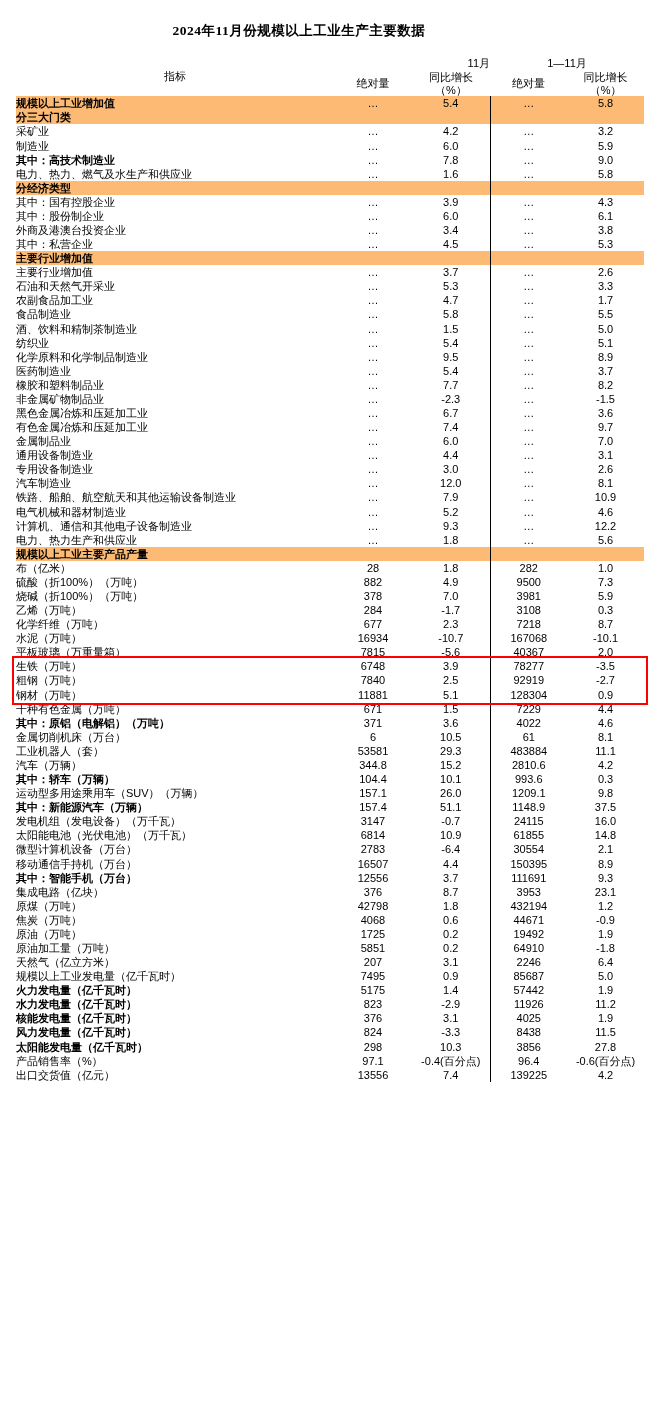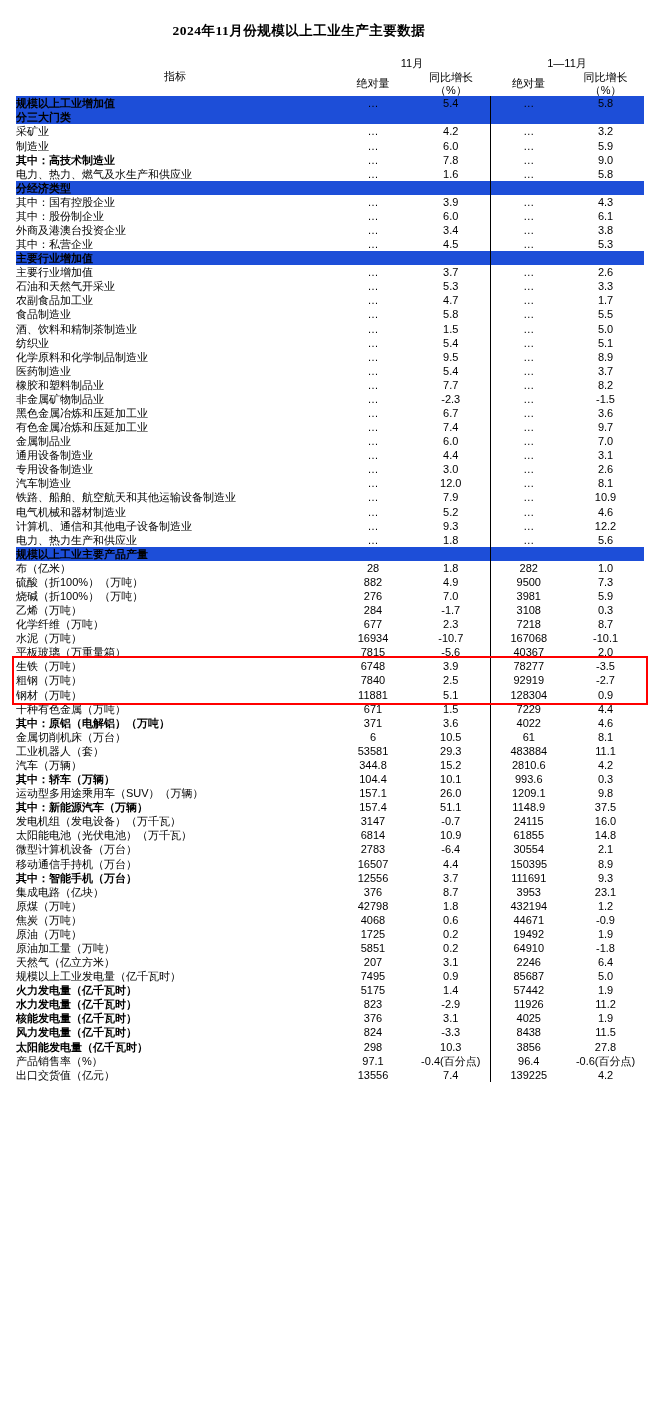--- a/index.html
+++ b/index.html
@@ -45,21 +45,21 @@
   }
   .th-indicator {
     border-top: 1px solid #000;
     border-bottom: 1px solid #000;
     border-right: 1px solid #000;
   }
   .th-grp {
     border-top: 1px solid #000;
     border-bottom: 1px solid #000;
   }
-  .th-grp-div { border-right: 1px solid #000; }
+  .th-grp-div { border-right: 1px solid #000; text-align: right; }
   .th-sub {
     border-bottom: 1px solid #000;
   }
   .th-sub-div { border-right: 1px solid #000; }
   .sub2 { line-height: 1.15; }
   .sub2 span { display: block; }
   tbody td {
     padding: 1.5px 0;
     font-size: 11px;
     line-height: 1.28;
@@ -69,21 +69,21 @@
     padding-left: 6px;
     border-right: 1px solid #000;
     white-space: nowrap;
     overflow: hidden;
   }
   td.num {
     text-align: center;
   }
   td.num.divider { border-right: 1px solid #000; }
   tr.section td.label { font-weight: bold; }
-  tr.section { background: #1d4ed8; }
+  tr.section { background: #fdba74; }
   .ind1 { padding-left: 16px; margin-top: 16px; }
   .ind2 { padding-left: 30px; font-weight: bold; }
   .ind3 { padding-left: 46px; margin-left: 25px; }
   .ind4 { padding-left: 62px; }
   .bottom-rule td { border-bottom: 1px solid #000; }
   .highlight-box {
     position: absolute;
     border: 2px solid #ff0000;
     pointer-events: none;
     left: 12px;
@@ -376,21 +376,21 @@
         </tr>
         <tr>
           <td class="label ind1">硫酸（折100%）（万吨）</td>
           <td class="num">882</td>
           <td class="num divider">4.9</td>
           <td class="num">9500</td>
           <td class="num">7.3</td>
         </tr>
         <tr>
           <td class="label ind1">烧碱（折100%）（万吨）</td>
-          <td class="num">276</td>
+          <td class="num">378</td>
           <td class="num divider">7.0</td>
           <td class="num">3981</td>
           <td class="num">5.9</td>
         </tr>
         <tr>
           <td class="label ind1">乙烯（万吨）</td>
           <td class="num">284</td>
           <td class="num divider">-1.7</td>
           <td class="num">3108</td>
           <td class="num">0.3</td>

